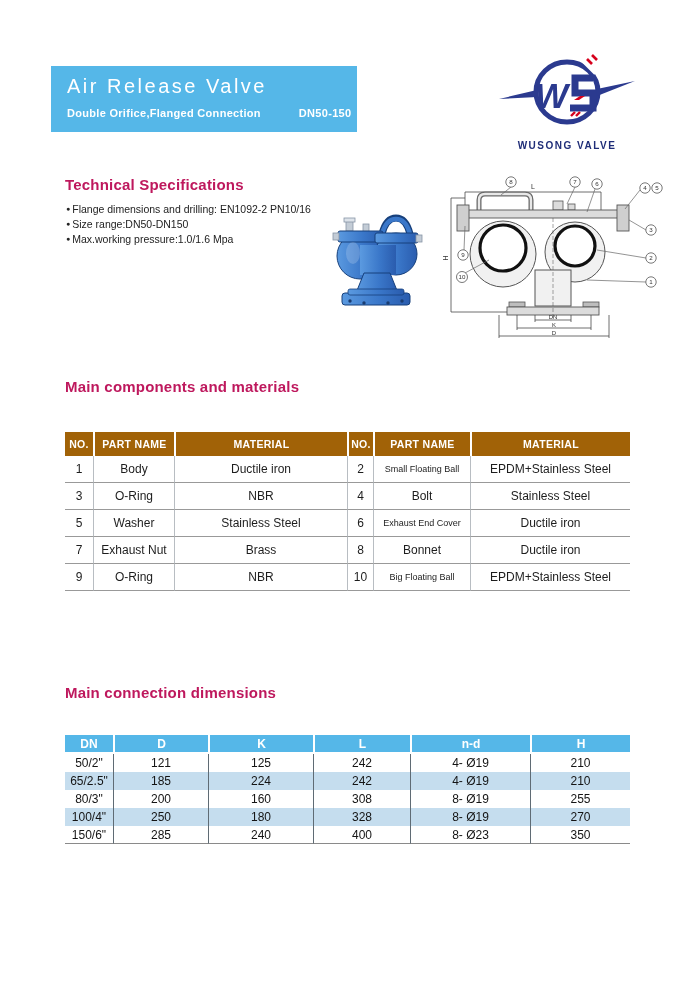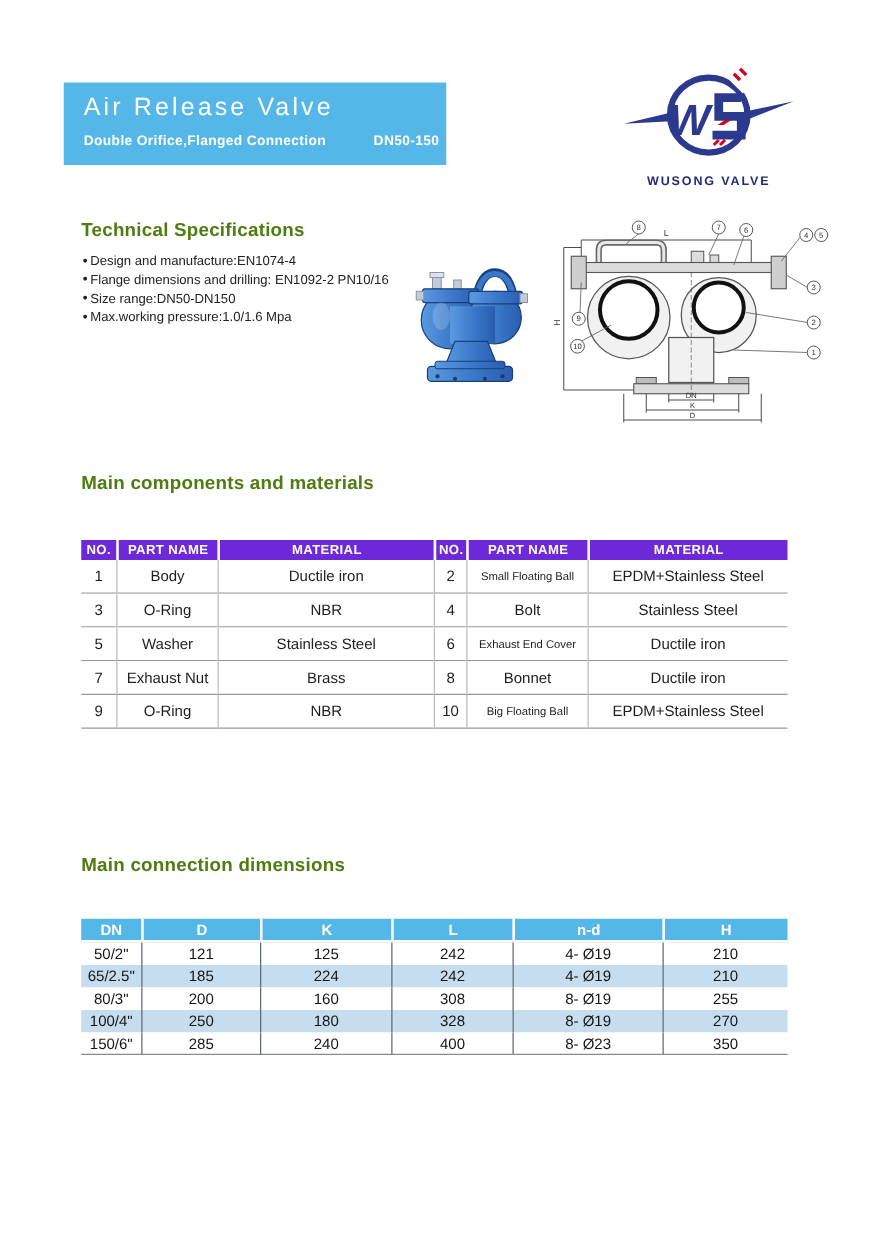--- a/index.html
+++ b/index.html
@@ -11,34 +11,34 @@
   
   .banner { position:absolute; left:51px; top:66px; width:306px; height:66px;
     background:#55b7e8; padding:9px 0 0 16px; }
   .banner-title { color:#fff; font-size:20px; letter-spacing:2.5px; font-weight:400; }
   .banner-sub { display:flex; gap:38px; margin-top:9px; color:#fff; font-size:11px; font-weight:bold; letter-spacing:.3px; }
   
   .logo { position:absolute; left:497px; top:50px; width:140px; text-align:center; }
   .logo svg { display:block; }
   .brand { margin-top:2px; font-size:10px; font-weight:800; color:#1f2d78; letter-spacing:1.5px; white-space:nowrap; }
   
-  .sec-title { position:absolute; left:65px; color:#4d7c0f; font-size:15px; font-weight:bold; letter-spacing:.2px; }
+  .sec-title { position:absolute; left:65px; color:#be185d; font-size:15px; font-weight:bold; letter-spacing:.2px; }
   
   .bullets { position:absolute; left:66px; top:201px; list-style:none; }
   .bullets li { display:flex; align-items:center; height:15px; font-size:10.5px; color:#222; white-space:nowrap; }
   .bullets .dot { font-size:7px; margin-right:2px; color:#222; }
   
   .photo { position:absolute; left:316px; top:197px; }
   .drawing { position:absolute; left:441px; top:174px; }
   .drawing text { font-family:"Liberation Sans",sans-serif; fill:#333; }
   
   table { border-collapse:separate; border-spacing:0; table-layout:fixed; }
   .comp-table { position:absolute; left:65px; top:432px; width:565px; }
-  .comp-table th { background:#6d28d9; color:#fff; font-size:10.5px; font-weight:bold;
-    height:16px; text-align:center; letter-spacing:.3px; }
+  .comp-table th { background:#a16207; color:#fff; font-size:10.5px; font-weight:bold;
+    height:24px; text-align:center; letter-spacing:.3px; }
   .comp-table th + th { border-left:2px solid #fff; }
   .comp-table td { height:27px; text-align:center; font-size:12px; color:#1d1d1d;
     border-bottom:1px solid #999; background:#fff; }
   .comp-table td + td { border-left:1px solid #b8bdc2; }
   .comp-table td.small { font-size:9px; }
   .dim-table { position:absolute; left:65px; top:735px; width:565px; }
   .dim-table th { background:#55b7e8; color:#fff; font-size:12px; font-weight:bold;
     height:19px; text-align:center; border-bottom:2px solid #fff; }
   .dim-table th + th { border-left:2px solid #fff; }
   .dim-table td { height:18px; text-align:center; font-size:12px; color:#141414; background:#fff; }
@@ -71,24 +71,20 @@
       <polyline points="96,28 78,28 78,43 96,43 96,58 73,58" fill="none" stroke="#2b3a8f" stroke-width="7"></polyline>
       <polygon points="77,50 83,46 88,46 82,50" fill="#d6001c"></polygon>
       <line x1="74" y1="66" x2="78" y2="62" stroke="#d6001c" stroke-width="2.4"></line>
       <line x1="79" y1="66" x2="83" y2="62" stroke="#d6001c" stroke-width="2.4"></line>
     </svg>
     <div class="brand">WUSONG VALVE</div>
   </div>
 
   <div class="sec-title" style="top:176px;">Technical Specifications</div>
   <ul class="bullets">
-    <li>
-        <span class="dot">●</span>
-        <span>Design and manufacture:EN1074-4</span>
-      </li>
     <li>
         <span class="dot">●</span>
         <span>Flange dimensions and drilling: EN1092-2 PN10/16</span>
       </li>
     <li>
         <span class="dot">●</span>
         <span>Size range:DN50-DN150</span>
       </li>
     <li>
         <span class="dot">●</span>

